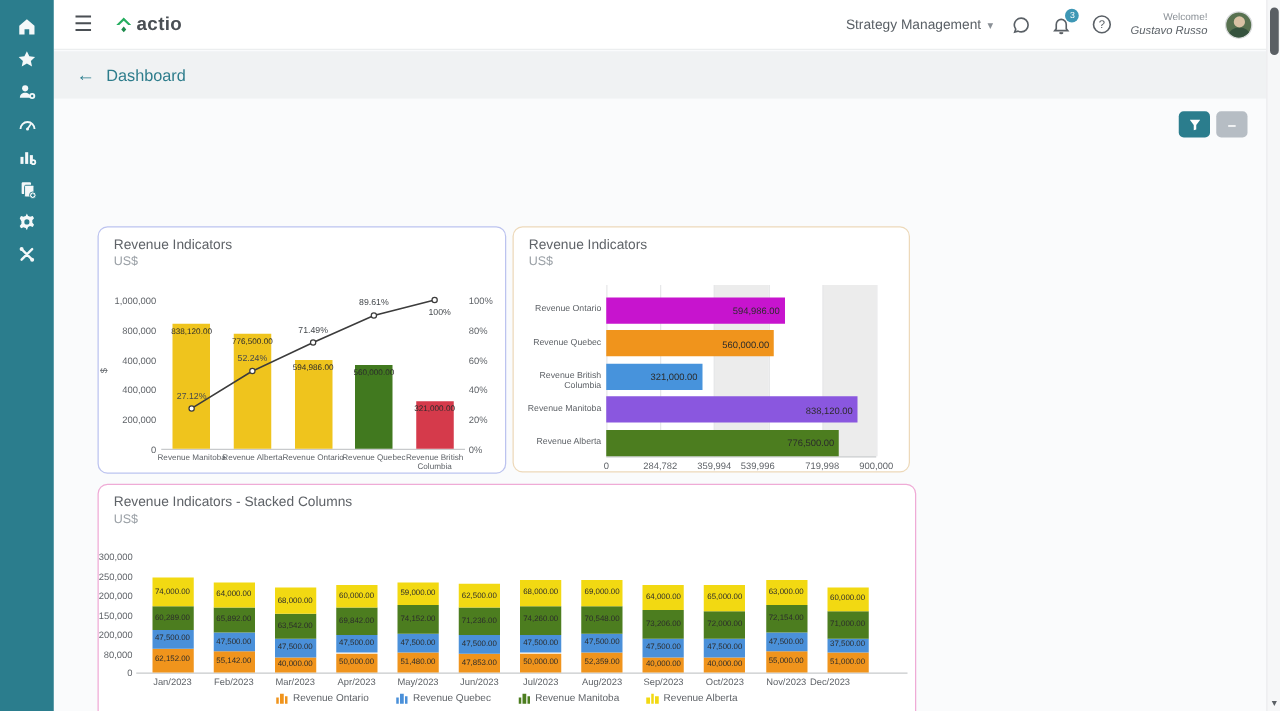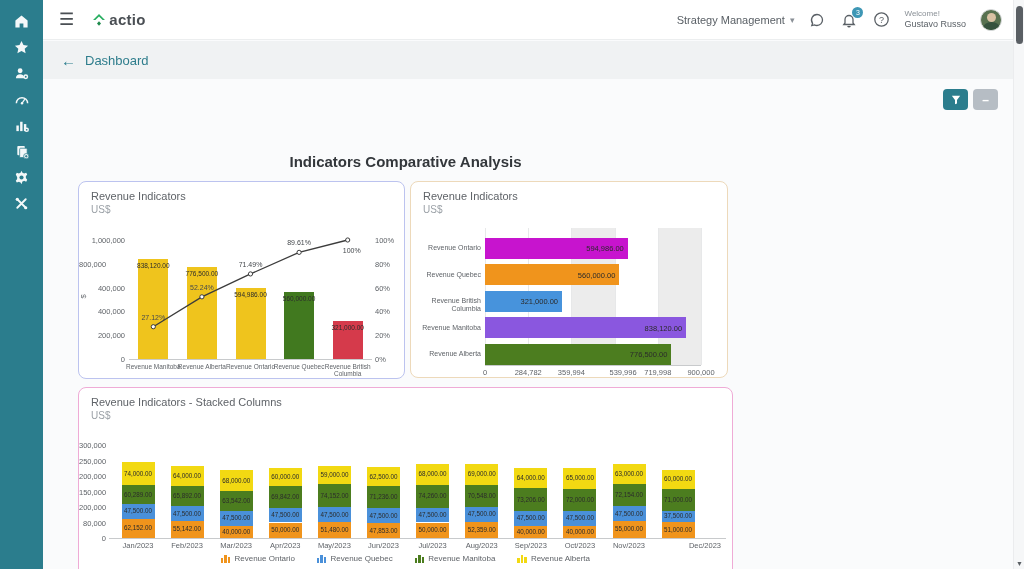--- a/index.html
+++ b/index.html
@@ -22,23 +22,23 @@
   .logo-mark { position:relative; width:14px; height:16px; }
   .logo-text { font-size:15px; font-weight:bold; color:#4a4f54; letter-spacing:.3px; }
   .header-right { margin-left:auto; display:flex; align-items:center; gap:14px; padding-right:22px; }
   .strategy { font-size:11px; color:#5a6066; display:flex; align-items:center; gap:5px; cursor:pointer; }
   .chev { font-size:9px; color:#8a9096; }
   .h-ic { position:relative; width:18px; height:18px; display:flex; align-items:center;
     justify-content:center; cursor:pointer; color:#5a6066; }
   .badge { position:absolute; top:-4px; right:-5px; min-width:11px; height:11px; border-radius:6px;
     background:#3e97b5; color:#fff; font-size:7px; display:flex; align-items:center;
     justify-content:center; padding:0 2px; }
-  .welcome { line-height:1.25; }
+  .welcome { text-align:right; line-height:1.25; }
   .welcome .w1 { font-size:8px; color:#8a9096; }
-  .welcome .w2 { font-size:9px; color:#5a6066; }
+  .welcome .w2 { font-size:9px; color:#5a6066;font-style:italic; }
   .avatar { width:22px; height:22px; border-radius:50%; background:#57714f; position:relative;
     overflow:hidden; cursor:pointer; border:1px solid #d8dadc; }
   .avatar .head { position:absolute; left:6px; top:3px; width:9px; height:9px; border-radius:50%;
     background:#d9c2a4; }
   .avatar .body { position:absolute; left:2px; top:12px; width:17px; height:12px; border-radius:50%;
     background:#35523d; }
 
   
   .crumbbar { position:absolute; left:43px; top:41px; width:981px; height:38px; background:#f0f2f3;
     display:flex; align-items:center; }
@@ -202,35 +202,34 @@
 <div class="content">
   <div class="toolbar">
     <button class="tbtn filter">
       <svg width="10" height="10" viewBox="0 0 12 12">
           <path fill="#fff" d="M1 1h10L7.2 6v4.3L4.8 11V6Z"></path>
         </svg>
     </button>
     <button class="tbtn collapse">–</button>
   </div>
 
-  <div class="main-title">Indicators Comparative Analysis</div>
 
   <div class="card card1">
     <div class="card-title">Revenue Indicators</div>
     <div class="card-sub">US$</div>
     <div class="chart-area" id="chart-pareto">
         <div class="tick" style="left:0;width:46px;text-align:right;top:173px">0</div>
         <div class="tick" style="left:296px;width:30px;top:173px">0%</div>
         <div class="tick" style="left:0;width:46px;text-align:right;top:149.2px">200,000</div>
         <div class="tick" style="left:296px;width:30px;top:149.2px">20%</div>
         <div class="tick" style="left:0;width:46px;text-align:right;top:125.4px">400,000</div>
         <div class="tick" style="left:296px;width:30px;top:125.4px">40%</div>
         <div class="tick" style="left:0;width:46px;text-align:right;top:101.60000000000001px">400,000</div>
         <div class="tick" style="left:296px;width:30px;top:101.60000000000001px">60%</div>
-        <div class="tick" style="left:0;width:46px;top:77.8px">800,000</div>
+        <div class="tick" style="left:0;width:46px;text-align:right;top:77.8px">800,000</div>
         <div class="tick" style="left:296px;width:30px;top:77.8px">80%</div>
         <div class="tick" style="left:0;width:46px;text-align:right;top:54px">1,000,000</div>
         <div class="tick" style="left:296px;width:30px;top:54px">100%</div>
         <div class="ylab-rot" style="left:2px;top:110px">$</div>
         <div class="axisline" style="left:50px;top:177px;width:243px;height:1px"></div>
         <div class="bar" style="left:59.3px;top:77.26372px;width:30px;height:99.73628px;background:#efc41d"></div>
         <div class="barlabel" style="left:50.3px;top:80.26372px;width:48px">838,120.00</div>
         <div class="catlabel" style="left:44.3px;top:181px;width:60px">Revenue Manitoba</div>
         <div class="pctlabel" style="left:56.3px;top:131.7272px;width:36px">27.12%</div>
         <div class="bar" style="left:107.89999999999999px;top:84.5965px;width:30px;height:92.4035px;background:#efc41d"></div>
@@ -266,21 +265,21 @@
     <div class="chart-area" id="chart-hbar">
         <div class="band" style="left:160.39855999999997px;top:46px;width:43.20048000000003px;height:137px"></div>
         <div class="band" style="left:246.79952px;top:46px;width:43.20048px;height:137px"></div>
         <div class="gridv" style="left:74px;top:46px;height:137px"></div>
         <div class="tick" style="left:52px;top:186px;width:44px;text-align:center">0</div>
         <div class="gridv" style="left:117.19808px;top:46px;height:137px"></div>
         <div class="tick" style="left:95.19808px;top:186px;width:44px;text-align:center">284,782</div>
         <div class="gridv" style="left:160.39855999999997px;top:46px;height:137px"></div>
         <div class="tick" style="left:138.39855999999997px;top:186px;width:44px;text-align:center">359,994</div>
         <div class="gridv" style="left:203.59904px;top:46px;height:137px"></div>
-        <div class="tick" style="left:181.59904px;top:186px;width:44px;text-align:right">539,996</div>
+        <div class="tick" style="left:181.59904px;top:186px;width:44px;text-align:left">539,996</div>
         <div class="gridv" style="left:246.79952px;top:46px;height:137px"></div>
         <div class="tick" style="left:224.79952px;top:186px;width:44px;text-align:center">719,998</div>
         <div class="gridv" style="left:290px;top:46px;height:137px"></div>
         <div class="tick" style="left:268px;top:186px;width:44px;text-align:center">900,000</div>
         <div class="axisline" style="left:74px;top:183px;width:216px;height:1px"></div>
         <div class="catlabel" style="left:0;top:62px;width:70px;text-align:right;font-size:7px">Revenue Ontario</div>
         <div class="bar" style="left:74px;top:55.5px;width:142.79664px;height:21px;background:#c714ce"></div>
         <div class="barlabel" style="left:142.79664px;top:62px;width:70px;text-align:right;font-size:7.5px">594,986.00</div>
         <div class="catlabel" style="left:0;top:88.5px;width:70px;text-align:right;font-size:7px">Revenue Quebec</div>
         <div class="bar" style="left:74px;top:82px;width:134.4px;height:21px;background:#f0941c"></div>
@@ -401,21 +400,21 @@
         <div class="barlabel" style="left:479.90000000000003px;top:86.48px;width:42px;font-size:6.3px">65,000.00</div>
         <div class="catlabel" style="left:520px;top:154px;width:60px;font-size:7.5px">Nov/2023</div>
         <div class="bar" style="left:533.5px;top:132.95px;width:33px;height:17.049999999999997px;background:#f0941c"></div>
         <div class="barlabel" style="left:529px;top:137.475px;width:42px;font-size:6.3px">55,000.00</div>
         <div class="bar" style="left:533.5px;top:118.225px;width:33px;height:14.725px;background:#4a90d9"></div>
         <div class="barlabel" style="left:529px;top:121.58749999999999px;width:42px;font-size:6.3px">47,500.00</div>
         <div class="bar" style="left:533.5px;top:95.85726px;width:33px;height:22.36774px;background:#4c7d1f"></div>
         <div class="barlabel" style="left:529px;top:103.04113px;width:42px;font-size:6.3px">72,154.00</div>
         <div class="bar" style="left:533.5px;top:76.32726px;width:33px;height:19.529999999999998px;background:#f2d912"></div>
         <div class="barlabel" style="left:529px;top:82.09226px;width:42px;font-size:6.3px">63,000.00</div>
-        <div class="catlabel" style="left:596px;top:154px;width:60px;font-size:7.5px">Dec/2023</div>
+        <div class="catlabel" style="left:555px;top:154px;width:60px;font-size:7.5px">Dec/2023</div>
         <div class="bar" style="left:582.6px;top:134.19px;width:33px;height:15.81px;background:#f0941c"></div>
         <div class="barlabel" style="left:578.1px;top:138.095px;width:42px;font-size:6.3px">51,000.00</div>
         <div class="bar" style="left:582.6px;top:122.565px;width:33px;height:11.625px;background:#4a90d9"></div>
         <div class="barlabel" style="left:578.1px;top:124.3775px;width:42px;font-size:6.3px">37,500.00</div>
         <div class="bar" style="left:582.6px;top:100.555px;width:33px;height:22.009999999999998px;background:#4c7d1f"></div>
         <div class="barlabel" style="left:578.1px;top:107.56px;width:42px;font-size:6.3px">71,000.00</div>
         <div class="bar" style="left:582.6px;top:81.95500000000001px;width:33px;height:18.6px;background:#f2d912"></div>
         <div class="barlabel" style="left:578.1px;top:87.25500000000001px;width:42px;font-size:6.3px">60,000.00</div>
         <div class="legend" style="top:166px">
           <div class="leg-item" style="">

